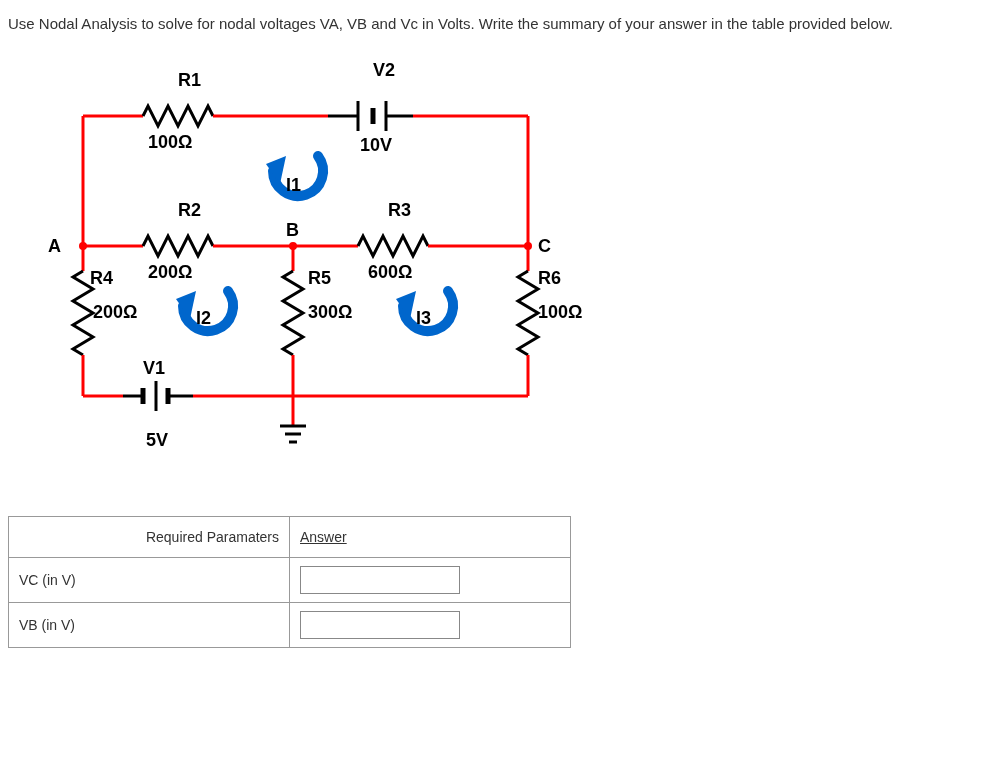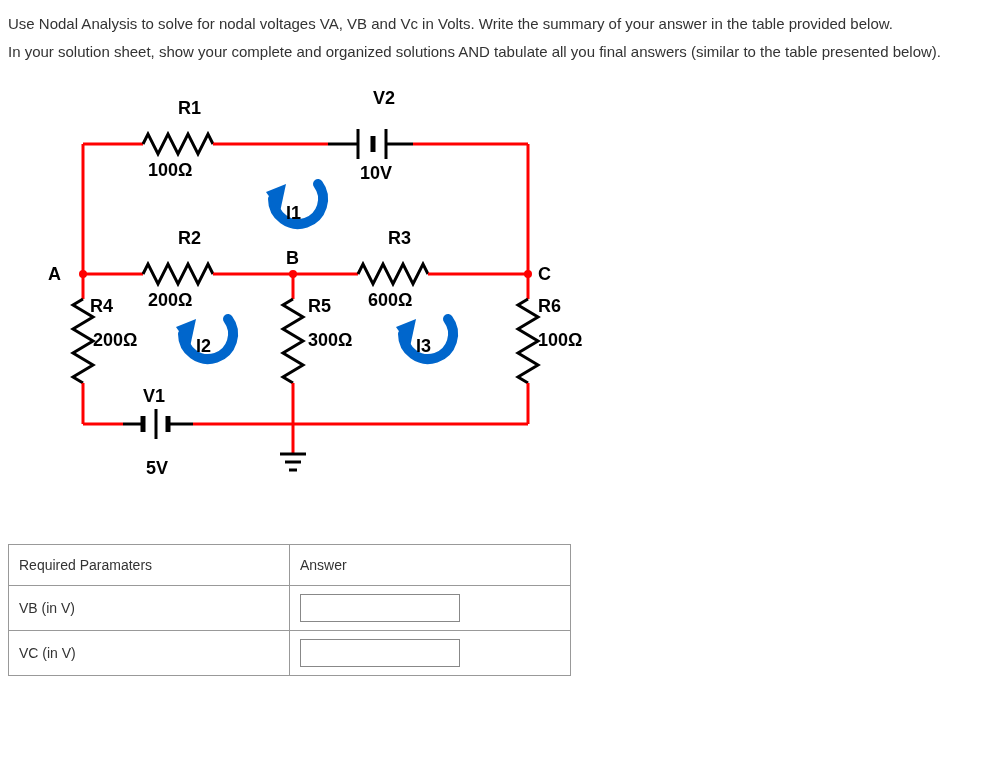--- a/index.html
+++ b/index.html
@@ -38,38 +38,39 @@
     }
     .answer-table td {
       border: 1px solid #999;
       padding: 8px 10px;
       font-size: 14px;
       vertical-align: middle;
       height: 24px;
     }
     .answer-table .col-left {
       width: 260px;
+      text-align: right;
     }
     .answer-table .col-right {
       width: 260px;
+      text-decoration: underline;
     }
     .answer-input {
       width: 150px;
       height: 22px;
       border: 1px solid #888;
       font-size: 14px;
       padding: 2px 4px;
     }
   </style>
 </head>
 <body>
 
 <div class="instructions">
   <p>Use Nodal Analysis to solve for nodal voltages VA, VB and Vc in Volts. Write the summary of your answer in the table provided below.</p>
-  <p>In your solution sheet, show your complete and organized solutions AND tabulate all you final answers (similar to the table presented below).</p>
 </div>
 
 <div class="circuit-container">
   <svg width="560" height="430" viewBox="0 0 560 430">
 
     <line x1="55" y1="60" x2="115" y2="60" stroke="red" stroke-width="3"></line>
 
     <polyline points="115,60 120,50 130,70 140,50 150,70 160,50 170,70 180,50 185,60" fill="none" stroke="black" stroke-width="3"></polyline>
     <line x1="185" y1="60" x2="300" y2="60" stroke="red" stroke-width="3"></line>
 
@@ -158,21 +159,21 @@
   </svg>
 </div>
 
 <table class="answer-table">
   <tbody>
       <tr>
     <td class="col-left">Required Paramaters</td>
     <td class="col-right">Answer</td>
   </tr>
   <tr>
-    <td>VB (in V)</td>
+    <td>VC (in V)</td>
     <td><input class="answer-input" value="" style=""></td>
   </tr>
   <tr>
-    <td>VC (in V)</td>
+    <td>VB (in V)</td>
     <td><input class="answer-input" value="" style=""></td>
   </tr>
 </tbody>
   </table>
 
 </body></html>

